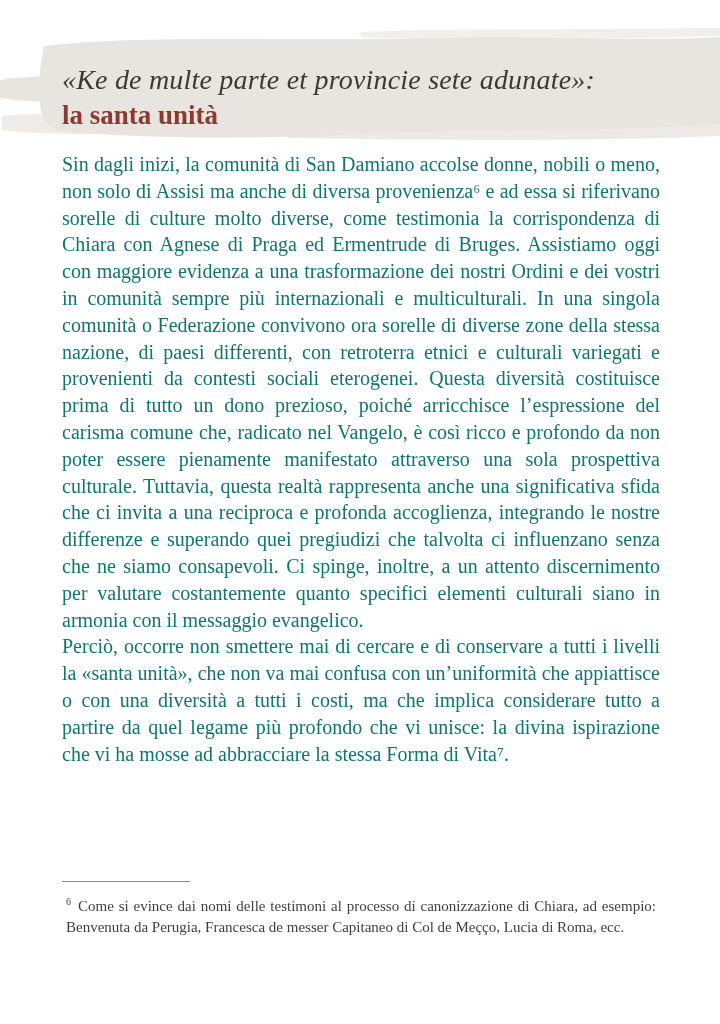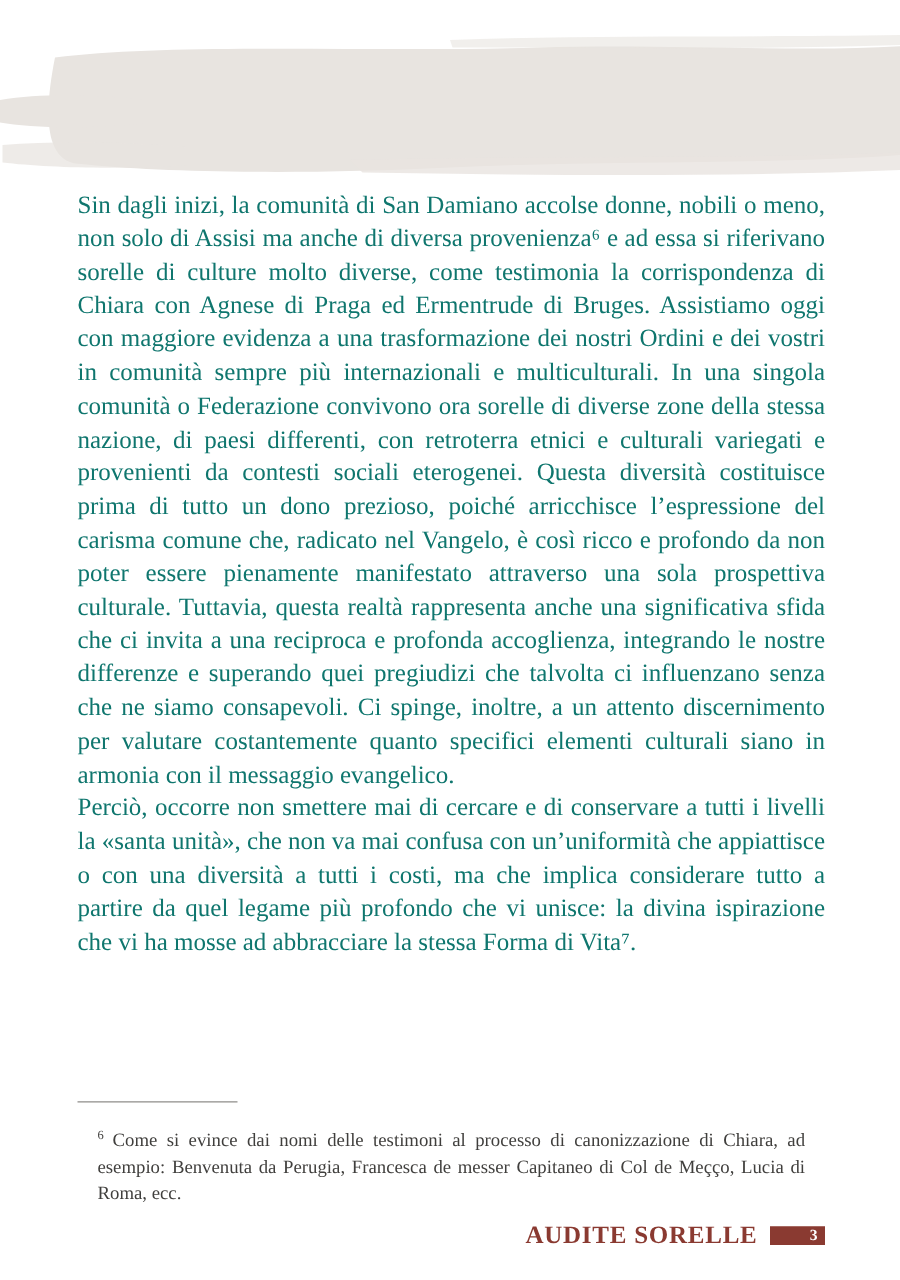--- a/index.html
+++ b/index.html
@@ -69,21 +69,21 @@
     width: 598px;
     color: #403f3d;
   }
   .footnote-rule {
     width: 128px;
     height: 0;
     border-top: 1px solid #8f8d8a;
     margin-bottom: 9px;
   }
   .footnote {
-    margin: 16px;
+    margin: 4px;
     font-size: 15px;
     line-height: 21px;
     text-align: justify;
   }
   .footnote sup {
     font-size: 10px;
     margin-right: 7px;
   }
 
   
@@ -131,31 +131,29 @@
       L 720 96
       C 620 104, 480 100, 360 106
       C 240 112, 130 110, 62 103
       C 34 100, 36 58, 44 18 Z"></path>
     <path fill="#e8e4e0" d="M 0 52 C 36 46, 80 48, 118 52 L 120 70 C 70 76, 24 74, 0 70 Z"></path>
     <path fill="#e8e4e0" opacity="0.75" d="M 2 88 C 50 84, 110 86, 150 90 L 150 104 C 96 108, 36 106, 2 102 Z"></path>
     <path fill="#e8e4e0" opacity="0.6" d="M 360 4 C 470 0, 580 2, 720 0 L 720 8 C 600 12, 470 10, 362 10 Z"></path>
     <path fill="#e8e4e0" opacity="0.8" d="M 280 100 C 430 96, 570 100, 720 94 L 720 108 C 580 114, 420 112, 290 110 Z"></path>
   </svg>
 
+  <header class="heading">
+    <div class="heading-quote">«Ke de multe parte et provincie sete adunate»:</div>
+    <div class="heading-sub">la santa unità</div>
+  </header>
 
   <main class="body-text">
     <p>Sin dagli inizi, la comunità di San Damiano accolse donne, nobili o meno, non solo di Assisi ma anche di diversa provenienza⁶ e ad essa si riferivano sorelle di culture molto diverse, come testimonia la corrispondenza di Chiara con Agnese di Praga ed Ermentrude di Bruges. Assistiamo oggi con maggiore evidenza a una trasformazione dei nostri Ordini e dei vostri in comunità sempre più internazionali e multiculturali. In una singola comunità o Federazione convivono ora sorelle di diverse zone della stessa nazione, di paesi differenti, con retroterra etnici e culturali variegati e provenienti da contesti sociali eterogenei. Questa diversità costituisce prima di tutto un dono prezioso, poiché arricchisce l’espressione del carisma comune che, radicato nel Vangelo, è così ricco e profondo da non poter essere pienamente manifestato attraverso una sola prospettiva culturale. Tuttavia, questa realtà rappresenta anche una significativa sfida che ci invita a una reciproca e profonda accoglienza, integrando le nostre differenze e superando quei pregiudizi che talvolta ci influenzano senza che ne siamo consapevoli. Ci spinge, inoltre, a un attento discernimento per valutare costantemente quanto specifici elementi culturali siano in armonia con il messaggio evangelico.</p>
     <p>Perciò, occorre non smettere mai di cercare e di conservare a tutti i livelli la «santa unità», che non va mai confusa con un’uniformità che appiattisce o con una diversità a tutti i costi, ma che implica considerare tutto a partire da quel legame più profondo che vi unisce: la divina ispirazione che vi ha mosse ad abbracciare la stessa Forma di Vita⁷.</p>
   </main>
 
   <section class="footnotes">
     <div class="footnote-rule"></div>
     <p class="footnote"><sup>6</sup><span>Come si evince dai nomi delle testimoni al processo di canonizzazione di Chiara, ad esempio: Benvenuta da Perugia, Francesca de messer Capitaneo di Col de Meçço, Lucia di Roma, ecc.</span></p>
   </section>
 
-  <footer class="footer">
-    <span class="footer-title">AUDITE SORELLE</span>
-    <span class="page-badge">
-      <span class="num">3</span>
-    </span>
-  </footer>
 
 </div>
 
 </body></html>

